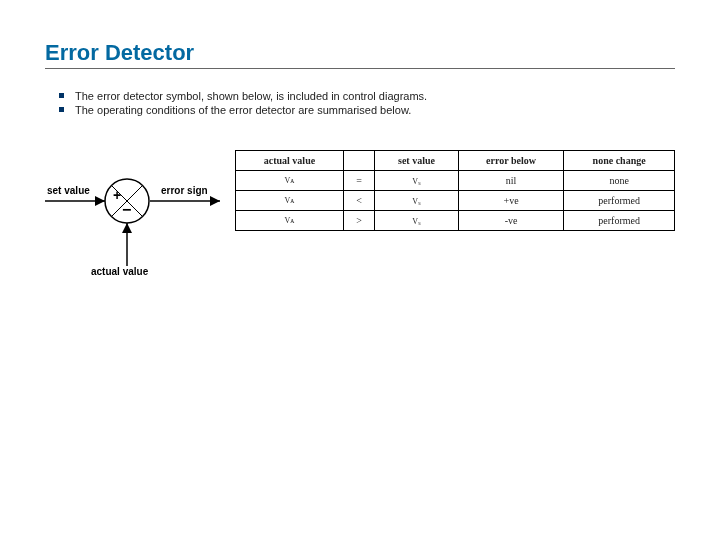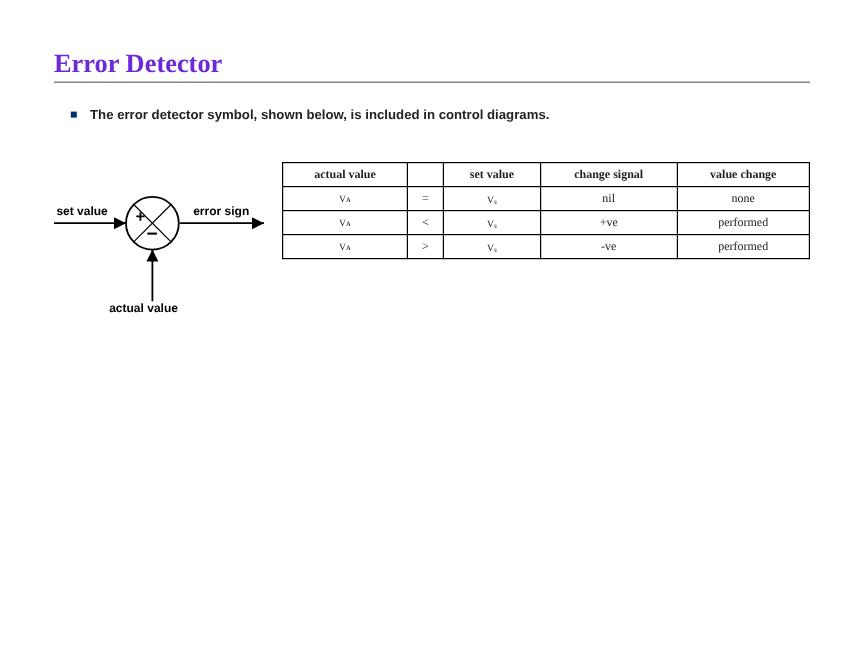--- a/index.html
+++ b/index.html
@@ -9,44 +9,43 @@
     height: 540px;
     background: #fff;
     font-family: Verdana, Geneva, sans-serif;
     color: #222;
   }
   .page {
     box-sizing: border-box;
     padding: 40px 45px 20px 45px;
   }
   .title {
-    font-family: Liberation Serif, serif;
+    font-family: Liberation Sans, sans-serif;
     font-weight: bold;
     font-size: 22px;
-    color: #6d28d9;
+    color: #0369a1;
     margin-bottom: 2px;
   }
   .hr {
     border: none;
     border-top: 1px solid #666;
     margin: 0 0 20px 0;
   }
   .bullets {
     margin: 0;
     padding: 0 0 0 10px;
     list-style: none;
   }
   .bullets li {
     position: relative;
     padding-left: 20px;
     font-size: 11px;
     line-height: 1.3;
     margin-bottom: 0;
     color: #222;
-    font-weight: bold;
   }
   .bullets li::before {
     content: "";
     position: absolute;
     left: 4px;
     top: 4px;
     width: 5px;
     height: 5px;
     background: #003366;
   }
@@ -89,20 +88,21 @@
 </style>
 </head>
 <body>
 
 <div class="page">
   <div class="title">Error Detector</div>
   <hr class="hr">
 
   <ul class="bullets">
     <li>The error detector symbol, shown below, is included in control diagrams.</li>
+    <li>The operating conditions of the error detector are summarised below.</li>
   </ul>
 
   <div class="lower">
     <div class="diagram">
       <svg width="180" height="120" viewBox="0 0 180 120">
 
         <text x="2" y="38" class="lbl">set value</text>
         <line x1="0" y1="45" x2="60" y2="45" stroke="#000" stroke-width="1.5"></line>
         <polygon points="60,45 50,40 50,50" fill="#000"></polygon>
 
@@ -121,22 +121,22 @@
         <text x="46" y="119" class="lbl">actual value</text>
       </svg>
     </div>
 
     <table class="tbl">
       <thead>
         <tr>
           <th>actual value</th>
           <th></th>
           <th>set value</th>
-          <th>change signal</th>
-          <th>value change</th>
+          <th>error below</th>
+          <th>none change</th>
         </tr>
       </thead>
       <tbody>
         <tr>
           <td class="sym">Vᴀ</td>
           <td>=</td>
           <td class="sym">Vₛ</td>
           <td>nil</td>
           <td>none</td>
         </tr>

